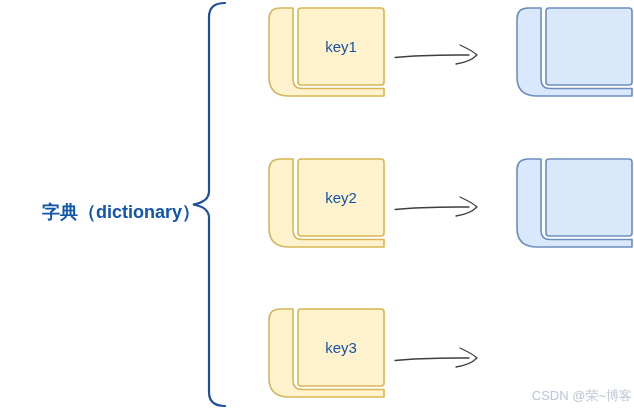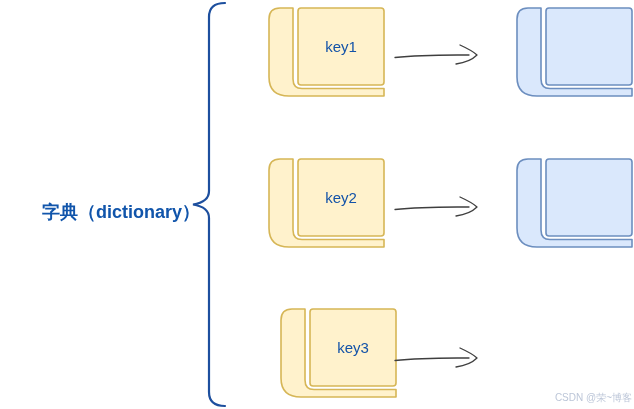--- a/index.html
+++ b/index.html
@@ -26,21 +26,21 @@
   }
 
   .arrow { position:absolute; width:100px; height:30px; overflow:visible; }
   .arrow path {
     fill:none; stroke:#3F3F3F; stroke-width:1.3;
     stroke-linecap:round; stroke-linejoin:round;
   }
 
   .watermark {
     position:absolute; right:2px; bottom:4px;
-    font-size:10px; color:#BCC6D8; white-space:nowrap;
+    font-size:13px; color:#BCC6D8; white-space:nowrap;
   }
 </style>
 </head>
 <body>
 
 <svg width="0" height="0" style="position:absolute" aria-hidden="true">
   <defs>
     <symbol id="book-shape" viewBox="0 0 120 92">
       <g stroke-width="1.6" stroke-linejoin="round">
         <path d="M28,2 L15,2 Q4,2 4,13 L4,71 Q4,90 24,90 L119,90 L119,82.5 L37,82.5 Q28,82.5 28,73 Z"></path>
@@ -81,21 +81,21 @@
   </div>
   <svg class="arrow" style="left:392px; top:192px;" viewBox="0 0 100 30">
     <path d="M3,17.5 C30,14.5 55,15 77,15 M68,5 Q81,11 85,15 M85,15 Q78,22 64,24"></path>
   </svg>
   <div class="book value-book" style="left:513px; top:157px;">
     <svg viewBox="0 0 120 92">
         <use href="#book-shape"></use>
       </svg>
   </div>
 
-  <div class="book key-book" style="left:277px; top:307px;">
+  <div class="book key-book" style="left:265px; top:307px;">
     <svg viewBox="0 0 120 92">
         <use href="#book-shape"></use>
       </svg>
     <span class="book-text">key3</span>
   </div>
   <svg class="arrow" style="left:392px; top:343px;" viewBox="0 0 100 30">
     <path d="M3,17.5 C30,14.5 55,15 77,15 M68,5 Q81,11 85,15 M85,15 Q78,22 64,24"></path>
   </svg>
 
   <div class="watermark">CSDN @荣~博客</div>

